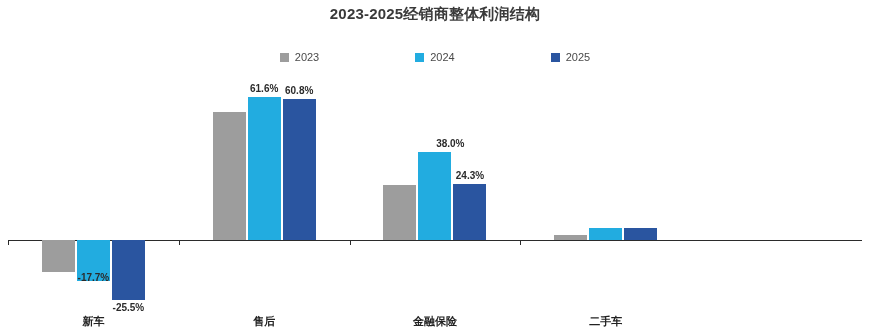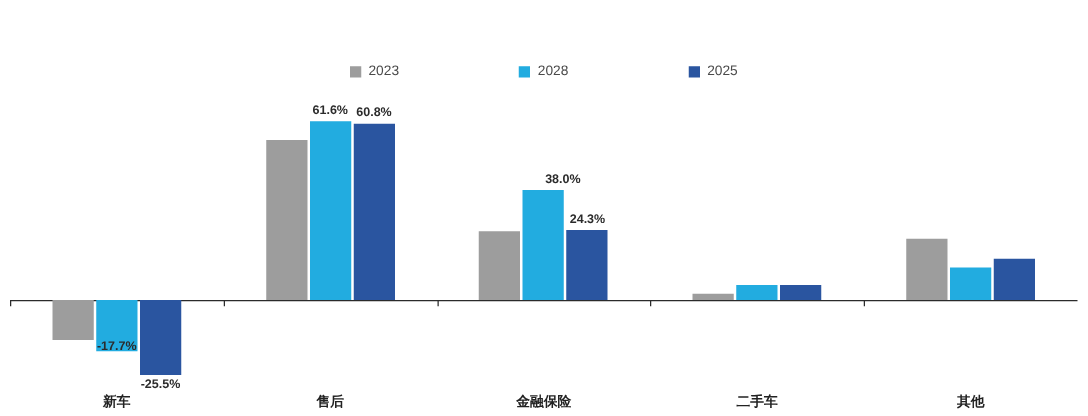--- a/index.html
+++ b/index.html
@@ -65,29 +65,30 @@
     text-align:center;
     font-size:11px;font-weight:bold;color:#222222;
     white-space:nowrap;
   }
 </style>
 </head>
 <body>
 
 <div id="chart-root">
 
+  <div class="chart-title">2023-2025经销商整体利润结构</div>
 
   <div class="legend">
     <div class="legend-item">
       <span class="legend-swatch" style="background: rgb(157, 157, 157);"></span>
       <span class="legend-label">2023</span>
     </div>
     <div class="legend-item">
       <span class="legend-swatch" style="background: rgb(34, 172, 224);"></span>
-      <span class="legend-label">2028</span>
+      <span class="legend-label">2024</span>
     </div>
     <div class="legend-item">
       <span class="legend-swatch" style="background: rgb(42, 85, 160);"></span>
       <span class="legend-label">2025</span>
     </div>
   </div>
 
   <div class="plot" id="plot">
     <div class="axis-line" id="axis-line" style="top: 162.4px; left: 0px; width: 854px;"></div>
   <div class="group" style="left: 0px; width: 170.8px;">
@@ -117,22 +118,15 @@
         <div class="bar-label" style="width: 59px; left: 90.9px; top: 92.024px;">24.3%</div>
         <div class="cat-label" style="top: 236px;">金融保险</div>
       </div>
       <div class="group" style="left: 512.4px; width: 170.8px;">
         <div class="tick" style="left: 0px; top: 162.4px;"></div>
         <div class="bar" style="left: 33.9px; top: 156.6px; width: 33px; height: 5.8px; background: rgb(157, 157, 157);"></div>
         <div class="bar" style="left: 68.9px; top: 149.64px; width: 33px; height: 12.76px; background: rgb(34, 172, 224);"></div>
         <div class="bar" style="left: 103.9px; top: 149.64px; width: 33px; height: 12.76px; background: rgb(42, 85, 160);"></div>
         <div class="cat-label" style="top: 236px;">二手车</div>
       </div>
-      <div class="group" style="left: 683.2px; width: 170.8px;">
-        <div class="tick" style="left: 0px; top: 162.4px;"></div>
-        <div class="bar" style="left: 33.9px; top: 112.52px; width: 33px; height: 49.88px; background: rgb(157, 157, 157);"></div>
-        <div class="bar" style="left: 68.9px; top: 135.72px; width: 33px; height: 26.68px; background: rgb(34, 172, 224);"></div>
-        <div class="bar" style="left: 103.9px; top: 128.76px; width: 33px; height: 33.64px; background: rgb(42, 85, 160);"></div>
-        <div class="cat-label" style="top: 236px;">其他</div>
-      </div>
     </div>
 
 </div>
 
 </body></html>

